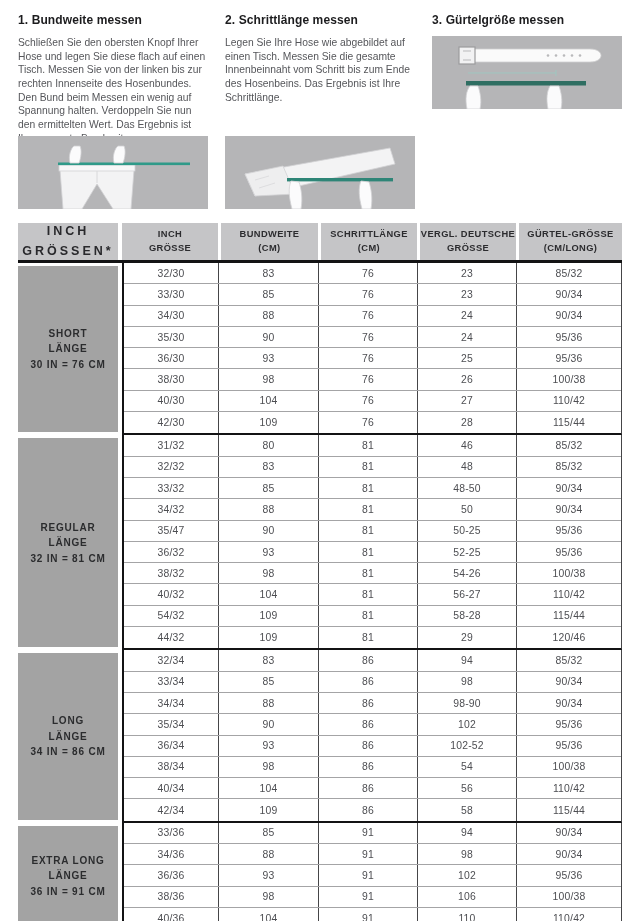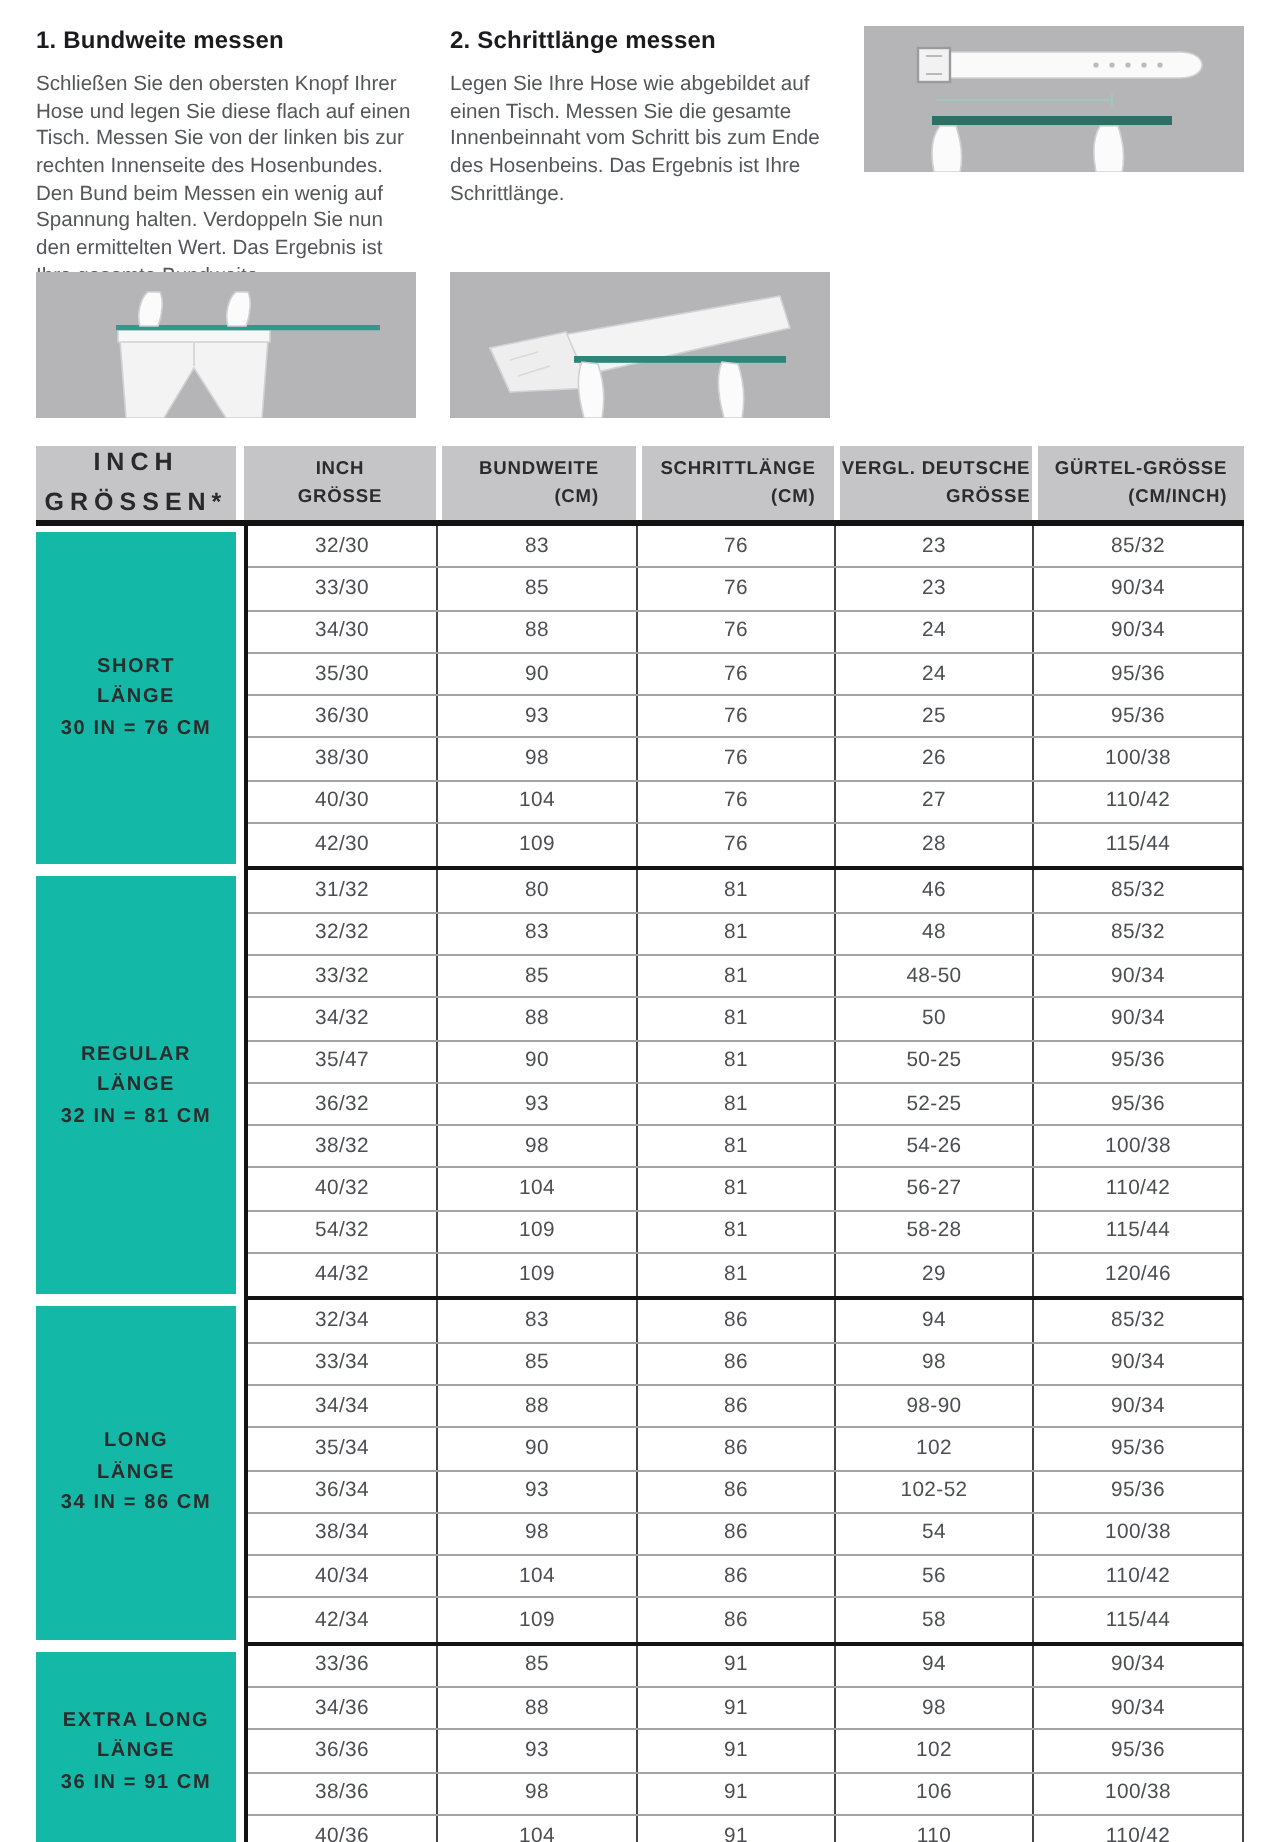--- a/index.html
+++ b/index.html
@@ -72,34 +72,34 @@
     align-items: center;
     justify-content: center;
     text-align: center;
     font-weight: bold;
     font-size: 9.3px;
     letter-spacing: 0.4px;
     color: #2c2c2f;
     white-space: pre-line;
     line-height: 1.45;
   }
-  .head-cell + .head-cell { border-left: 3px solid #ffffff; text-align: right; }
+  .head-cell + .head-cell { border-left: 3px solid #ffffff; }
 
   .thead-rule {
     border-bottom: 3px solid #131314;
   }
 
   .tbody {
     border-bottom: 3px solid #131314;
   }
   .group { display: flex; }
   .group-label {
     width: 100px;
     margin: 3px 4px 3px 0;
-    background: #14b8a6;
+    background: #a3a3a3;
     display: flex;
     align-items: center;
     justify-content: center;
     text-align: center;
     font-weight: bold;
     font-size: 10px;
     letter-spacing: 0.8px;
     color: #2b2c2e;
     white-space: pre-line;
     line-height: 1.55;
@@ -155,20 +155,21 @@
         <path d="M20 38 L165 12 L170 28 L30 60 Z" fill="#f3f3f4" stroke="#d2d2d4" stroke-width="0.8"></path>
         <path d="M20 38 L58 30 L70 58 L30 60 Z" fill="#eeeeef" stroke="#d2d2d4" stroke-width="0.8"></path>
         <path d="M30 44 L44 40 M34 52 L50 47" stroke="#d8d8da" stroke-width="0.8" fill="none"></path>
         <rect x="62" y="42" width="106" height="3.4" fill="#2e8577"></rect>
         <path d="M66 45 C63 52 64 62 67 73 L76 73 C78 62 76 52 74 46 Z" fill="#fbfbfc" stroke="#d2d2d4" stroke-width="0.8"></path>
         <path d="M136 45 C133 52 134 62 137 73 L146 73 C148 62 146 52 144 46 Z" fill="#fbfbfc" stroke="#d2d2d4" stroke-width="0.8"></path>
       </svg>
     </div>
 
     <div class="section">
+      <h3 class="section-title">3. Gürtelgröße messen</h3>
       <svg class="illus" viewBox="0 0 190 73" aria-hidden="true">
         <rect x="0" y="0" width="190" height="73" fill="#b5b5b7"></rect>
         <path d="M30 13 L158 13 C165 13 169 16 169 19.5 C169 23 165 26 158 26 L30 26 Z" fill="#fafafa" stroke="#cfcfd1" stroke-width="0.8"></path>
         <rect x="27" y="11" width="16" height="17" fill="#f2f2f3" stroke="#9b9b9d" stroke-width="1.2"></rect>
         <line x1="31" y1="15" x2="39" y2="15" stroke="#b9b9bb" stroke-width="1"></line>
         <line x1="31" y1="24" x2="39" y2="24" stroke="#b9b9bb" stroke-width="1"></line>
         <circle cx="116" cy="19.5" r="1.3" fill="#b9b9bb"></circle>
         <circle cx="124" cy="19.5" r="1.3" fill="#b9b9bb"></circle>
         <circle cx="132" cy="19.5" r="1.3" fill="#b9b9bb"></circle>
         <circle cx="140" cy="19.5" r="1.3" fill="#b9b9bb"></circle>
@@ -191,21 +192,21 @@
       <div class="head-cols">
         <div class="head-cell">INCH
 GRÖSSE</div>
         <div class="head-cell">BUNDWEITE
 (CM)</div>
         <div class="head-cell">SCHRITTLÄNGE
 (CM)</div>
         <div class="head-cell">VERGL. DEUTSCHE
 GRÖSSE</div>
         <div class="head-cell">GÜRTEL-GRÖSSE
-(CM/INCH)</div>
+(CM/LONG)</div>
       </div>
     </div>
     <div class="thead-rule"></div>
 
     <div class="tbody">
         <div class="group">
           <div class="group-label">SHORT
 LÄNGE
 30 IN = 76 CM</div>
           <div class="group-rows">

